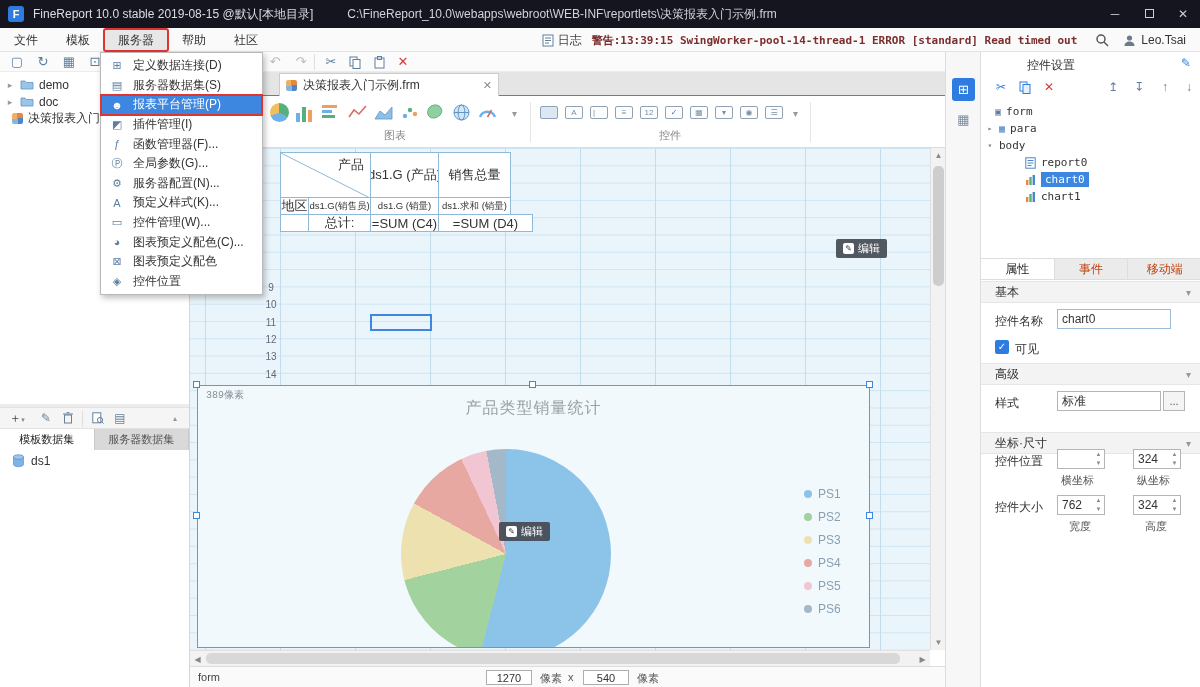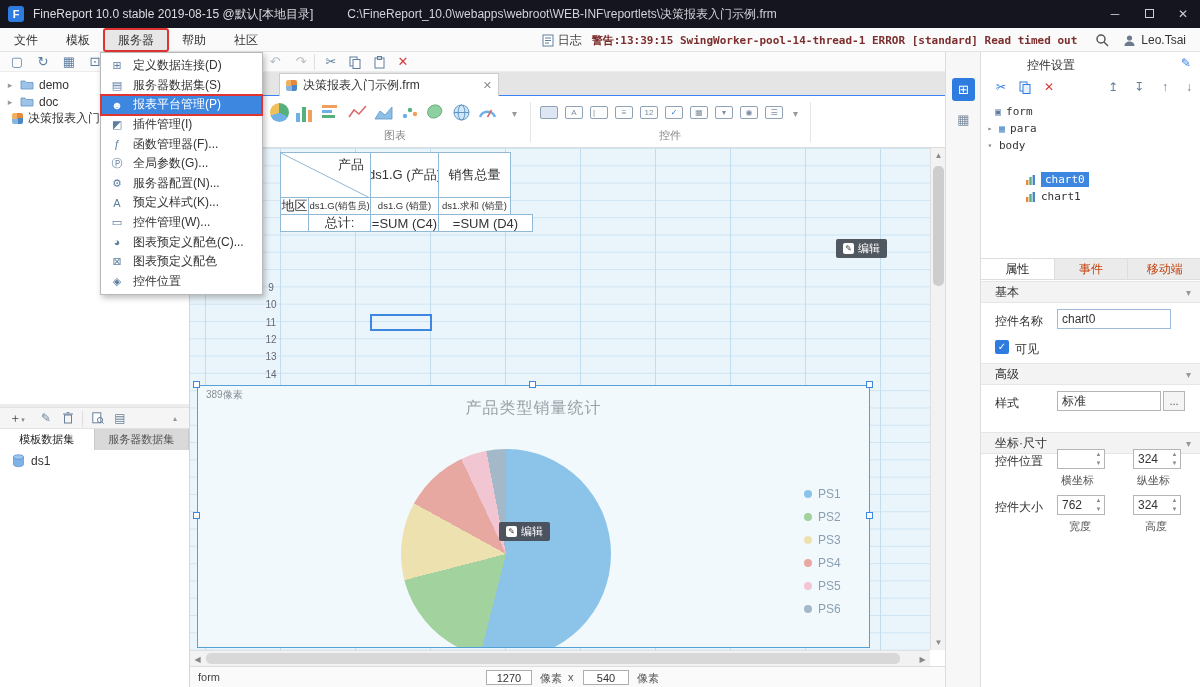--- a/index.html
+++ b/index.html
@@ -78,21 +78,21 @@
   .sel-cell { position:absolute; left:180px; top:166px; width:62px; height:17px; border:2px solid #3d87e0; }
   .edit-badge { position:absolute; height:19px; background:rgba(68,74,82,0.92); border-radius:2px; color:#fff; font-size:11px; display:flex; align-items:center; gap:4px; padding:0 7px; }
   .eb-ic { display:inline-block; width:11px; height:11px; background:#fff; border-radius:2px; color:#444; font-size:8px; line-height:11px; text-align:center; }
 
   .chart-block { position:absolute; left:7px; top:237px; width:673px; height:263px; background:#f2f9fd; border:1px solid #55a0d5; overflow:hidden; }
   .chart-title { position:absolute; left:0; top:12px; width:100%; text-align:center; font-size:16px; color:#9ba1a7; letter-spacing:1px; }
   .pie { position:absolute; left:203px; top:63px; width:210px; height:210px; border-radius:50%; }
   .legend-item { position:absolute; left:606px; height:16px; display:flex; align-items:center; gap:6px; }
   .legend-dot { width:8px; height:8px; border-radius:50%; }
   .legend-item span.tx { font-size:12px; color:#8aa0b2; }
-  .size-hint { position:absolute; left:8px; top:2px; font-size:10px; color:#8a9096; }
+  .size-hint { position:absolute; left:8px; top:2px; font-size:10px; color:#8a9096;font-family:Liberation Mono, monospace; }
 
   .handle { position:absolute; width:7px; height:7px; background:#fff; border:1px solid #3d87e0; z-index:12; }
 
   
   .vscroll { position:absolute; left:930px; top:148px; width:15px; height:502px; background:#f2f2f2; border-left:1px solid #e0e0e0; }
   .vthumb { position:absolute; left:2px; top:18px; width:11px; height:120px; background:#cdcdcd; border-radius:5px; }
   .sarrow { position:absolute; width:15px; height:15px; text-align:center; line-height:15px; font-size:8px; color:#888; }
   .hscroll { position:absolute; left:190px; top:650px; width:740px; height:16px; background:#f2f2f2; border-top:1px solid #e0e0e0; }
   .hthumb { position:absolute; left:16px; top:2px; width:694px; height:11px; background:#d8d8d8; border-radius:5px; }
 
@@ -503,20 +503,30 @@
     </div>
     <div class="rp-tree-row" style="top:68px;">
       <span class="tw" style="width:18px; color:#888; font-size:8px;">▸</span>
       <span style="color:#4a86c8; font-size:10px;">▦</span>
       <span style="margin-left:5px;">para</span>
     </div>
     <div class="rp-tree-row" style="top:85px;">
       <span class="tw" style="width:18px; color:#888; font-size:8px;">▾</span>
       <span>body</span>
     </div>
+    <div class="rp-tree-row" style="top:102px;">
+      <span class="tw" style="width:44px;"></span>
+      <svg width="11" height="12" viewBox="0 0 11 12">
+          <rect x="0.8" y="0.8" width="9.4" height="10.4" fill="#fff" stroke="#4a86c8"></rect>
+          <line x1="2.5" y1="3.5" x2="8.5" y2="3.5" stroke="#4a86c8"></line>
+          <line x1="2.5" y1="6" x2="8.5" y2="6" stroke="#4a86c8"></line>
+          <line x1="2.5" y1="8.5" x2="6.5" y2="8.5" stroke="#4a86c8"></line>
+        </svg>
+      <span style="margin-left:5px;">report0</span>
+    </div>
     <div class="rp-tree-row" style="top:119px;">
       <span class="tw" style="width:44px;"></span>
       <svg width="11" height="12" viewBox="0 0 11 12">
           <rect x="1" y="6" width="2.4" height="5" fill="#e8883d"></rect>
           <rect x="4.3" y="3" width="2.4" height="8" fill="#56b07c"></rect>
           <rect x="7.6" y="1" width="2.4" height="10" fill="#4a86c8"></rect>
         </svg>
       <span class="hl-label" style="margin-left:5px;">chart0</span>
     </div>
     <div class="rp-tree-row" style="top:136px;">

